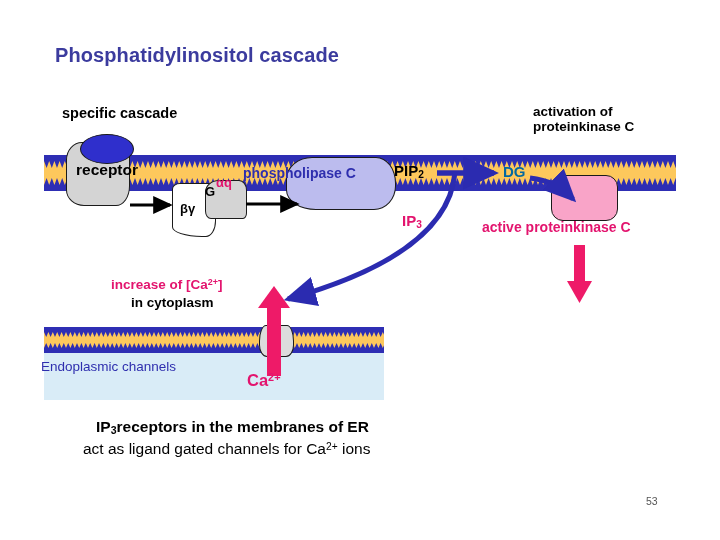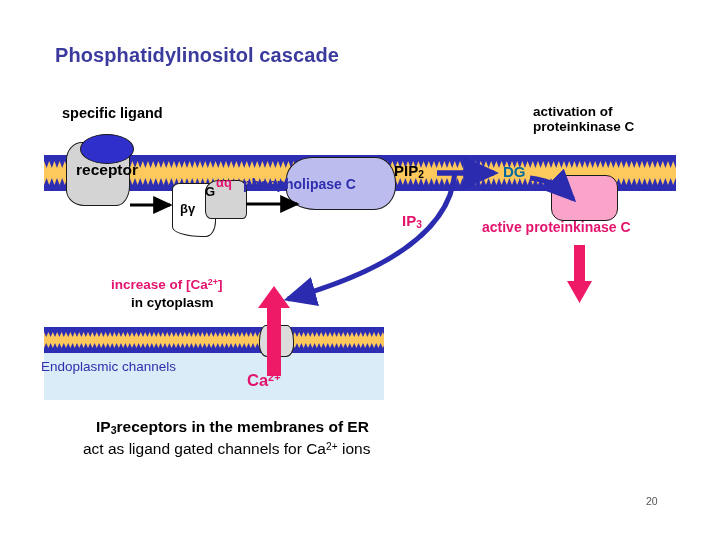--- a/index.html
+++ b/index.html
@@ -31,21 +31,21 @@
   .crimson{color:#e3146e;}
   .navy{color:#2e2eae;}
   .redorange{color:#0369a1;}
   sub{font-size:0.68em; vertical-align:-0.22em;}
   sup{font-size:0.66em; vertical-align:0.42em;}
 
   
   #lbl-specific-ligand{left:62px;top:105px;font-size:14.5px;}
   #lbl-activation{left:533px;top:104px;font-size:13.5px;text-align:left;}
   #lbl-receptor{left:76px;top:161px;font-size:15.5px;}
-  #lbl-plc{left:243px;top:177px;font-size:14px;}
+  #lbl-plc{left:243px;top:166px;font-size:14px;}
   #lbl-pip2{left:394px;top:163px;font-size:15px;}
   #lbl-dg{left:503px;top:164px;font-size:15px;}
   #lbl-ip3{left:402px;top:213px;font-size:15px;}
   #lbl-active-pkc{left:482px;top:220px;font-size:14px;}
   #lbl-gbg{left:180px;top:202px;font-size:13px;}
   #lbl-galpha-g{left:205px;top:185px;font-size:13px;}
   #lbl-galpha-a{left:216px;top:176px;font-size:13px;}
   #lbl-increase{left:111px;top:277px;font-size:13.5px;}
   #lbl-cytoplasm{left:131px;top:295px;font-size:13.5px;font-weight:bold;}
   #lbl-phosphoryl{left:502px;top:312px;font-size:15px;}
@@ -201,21 +201,21 @@
       <rect x="267" y="302" width="14" height="74" fill="#ee1a68"></rect>
       <path d="M258,308 L274,286 L290,308 Z" fill="#ee1a68"></path>
     </g>
 
     <g>
       <rect x="574" y="245" width="11" height="42" fill="#ee1a68"></rect>
       <path d="M567,281 L579.5,303 L592,281 Z" fill="#ee1a68"></path>
     </g>
   </svg>
 
-  <div class="abs txt bold black" id="lbl-specific-ligand">specific ligand</div>
+  <div class="abs txt bold black" id="lbl-specific-ligand">specific cascade</div>
 
   <div class="abs txt bold black" id="lbl-activation">
     <div>activation of</div>
     <div>proteinkinase C</div>
   </div>
 
   <div class="abs txt bold black" id="lbl-receptor">receptor</div>
 
   <div class="abs txt bold navy" id="lbl-plc">phospholipase C</div>
 
@@ -238,15 +238,15 @@
 
 
   <div class="abs txt navy" id="lbl-er">Endoplasmic channels</div>
 
   <div class="abs txt crimson" id="lbl-ca"><span>Ca</span><sup>2+</sup></div>
 
   <div class="abs txt bold black" id="caption1"><span>IP</span><sub>3</sub><span>receptors in the membranes of ER</span></div>
 
   <div class="abs txt black" id="caption2"><span>act as ligand gated channels for Ca</span><sup>2+</sup><span> ions</span></div>
 
-  <div class="abs txt" id="pagenum">20</div>
+  <div class="abs txt" id="pagenum">53</div>
 
 </div>
 
 </body></html>

